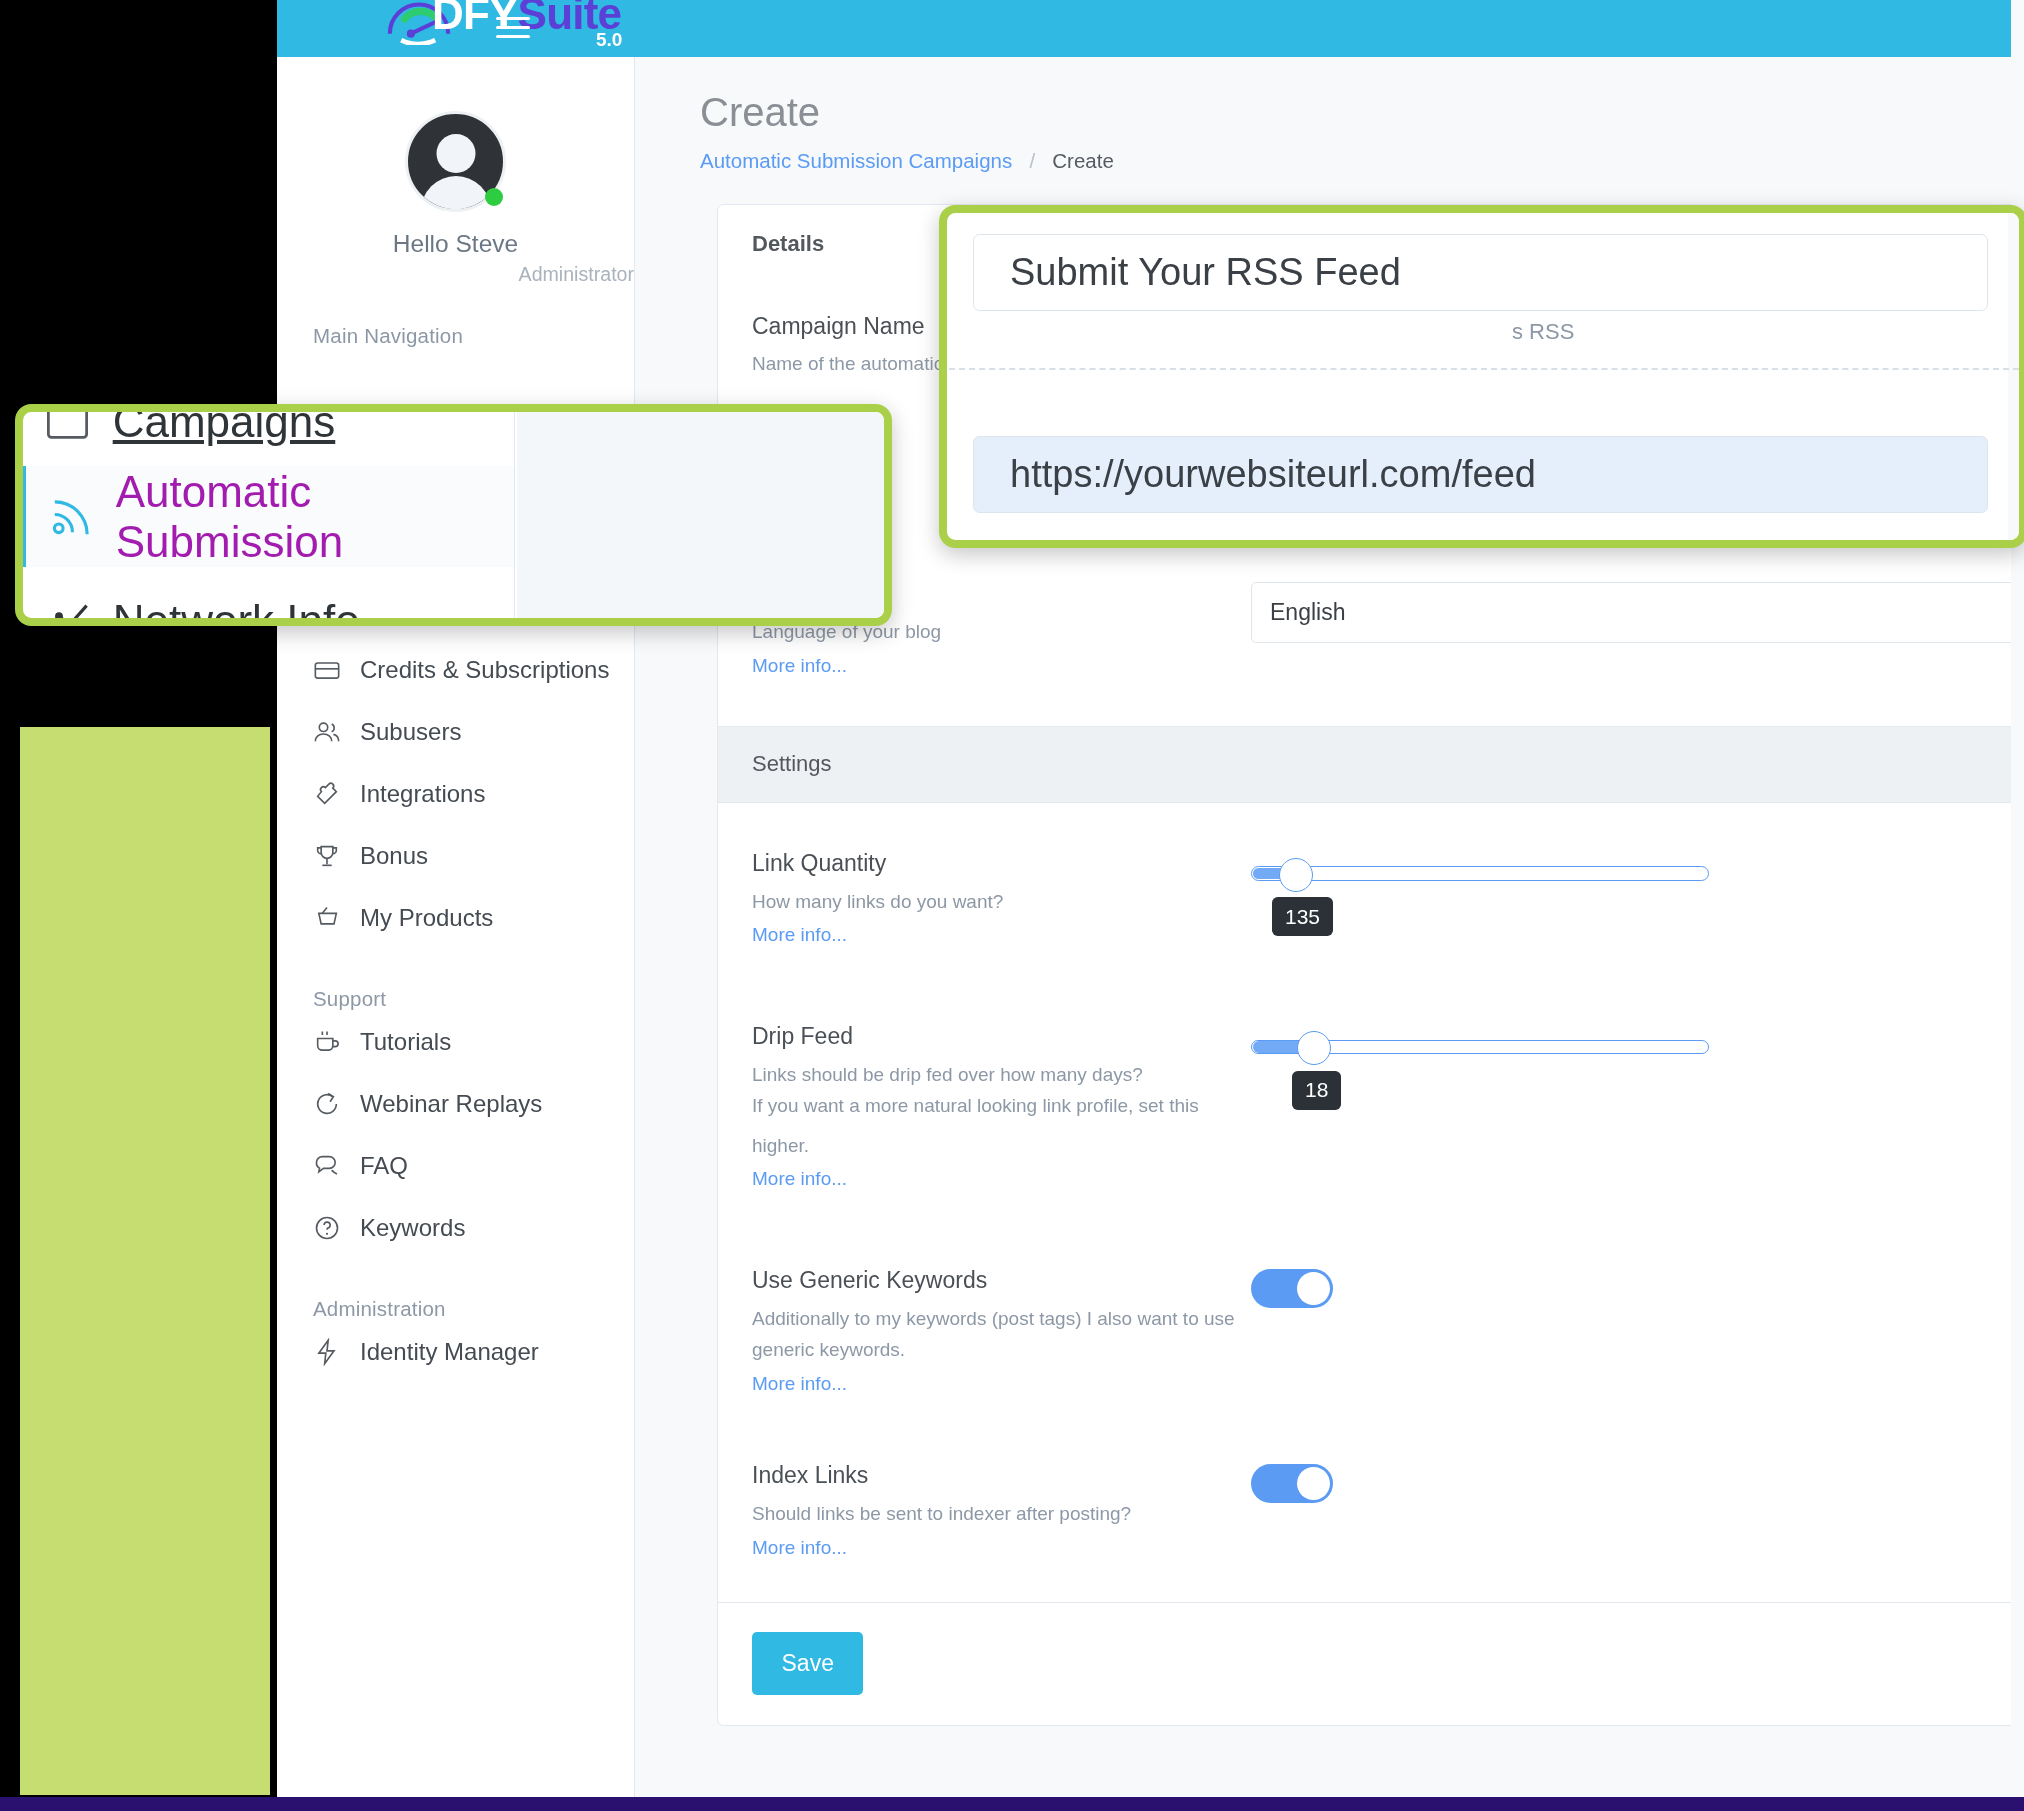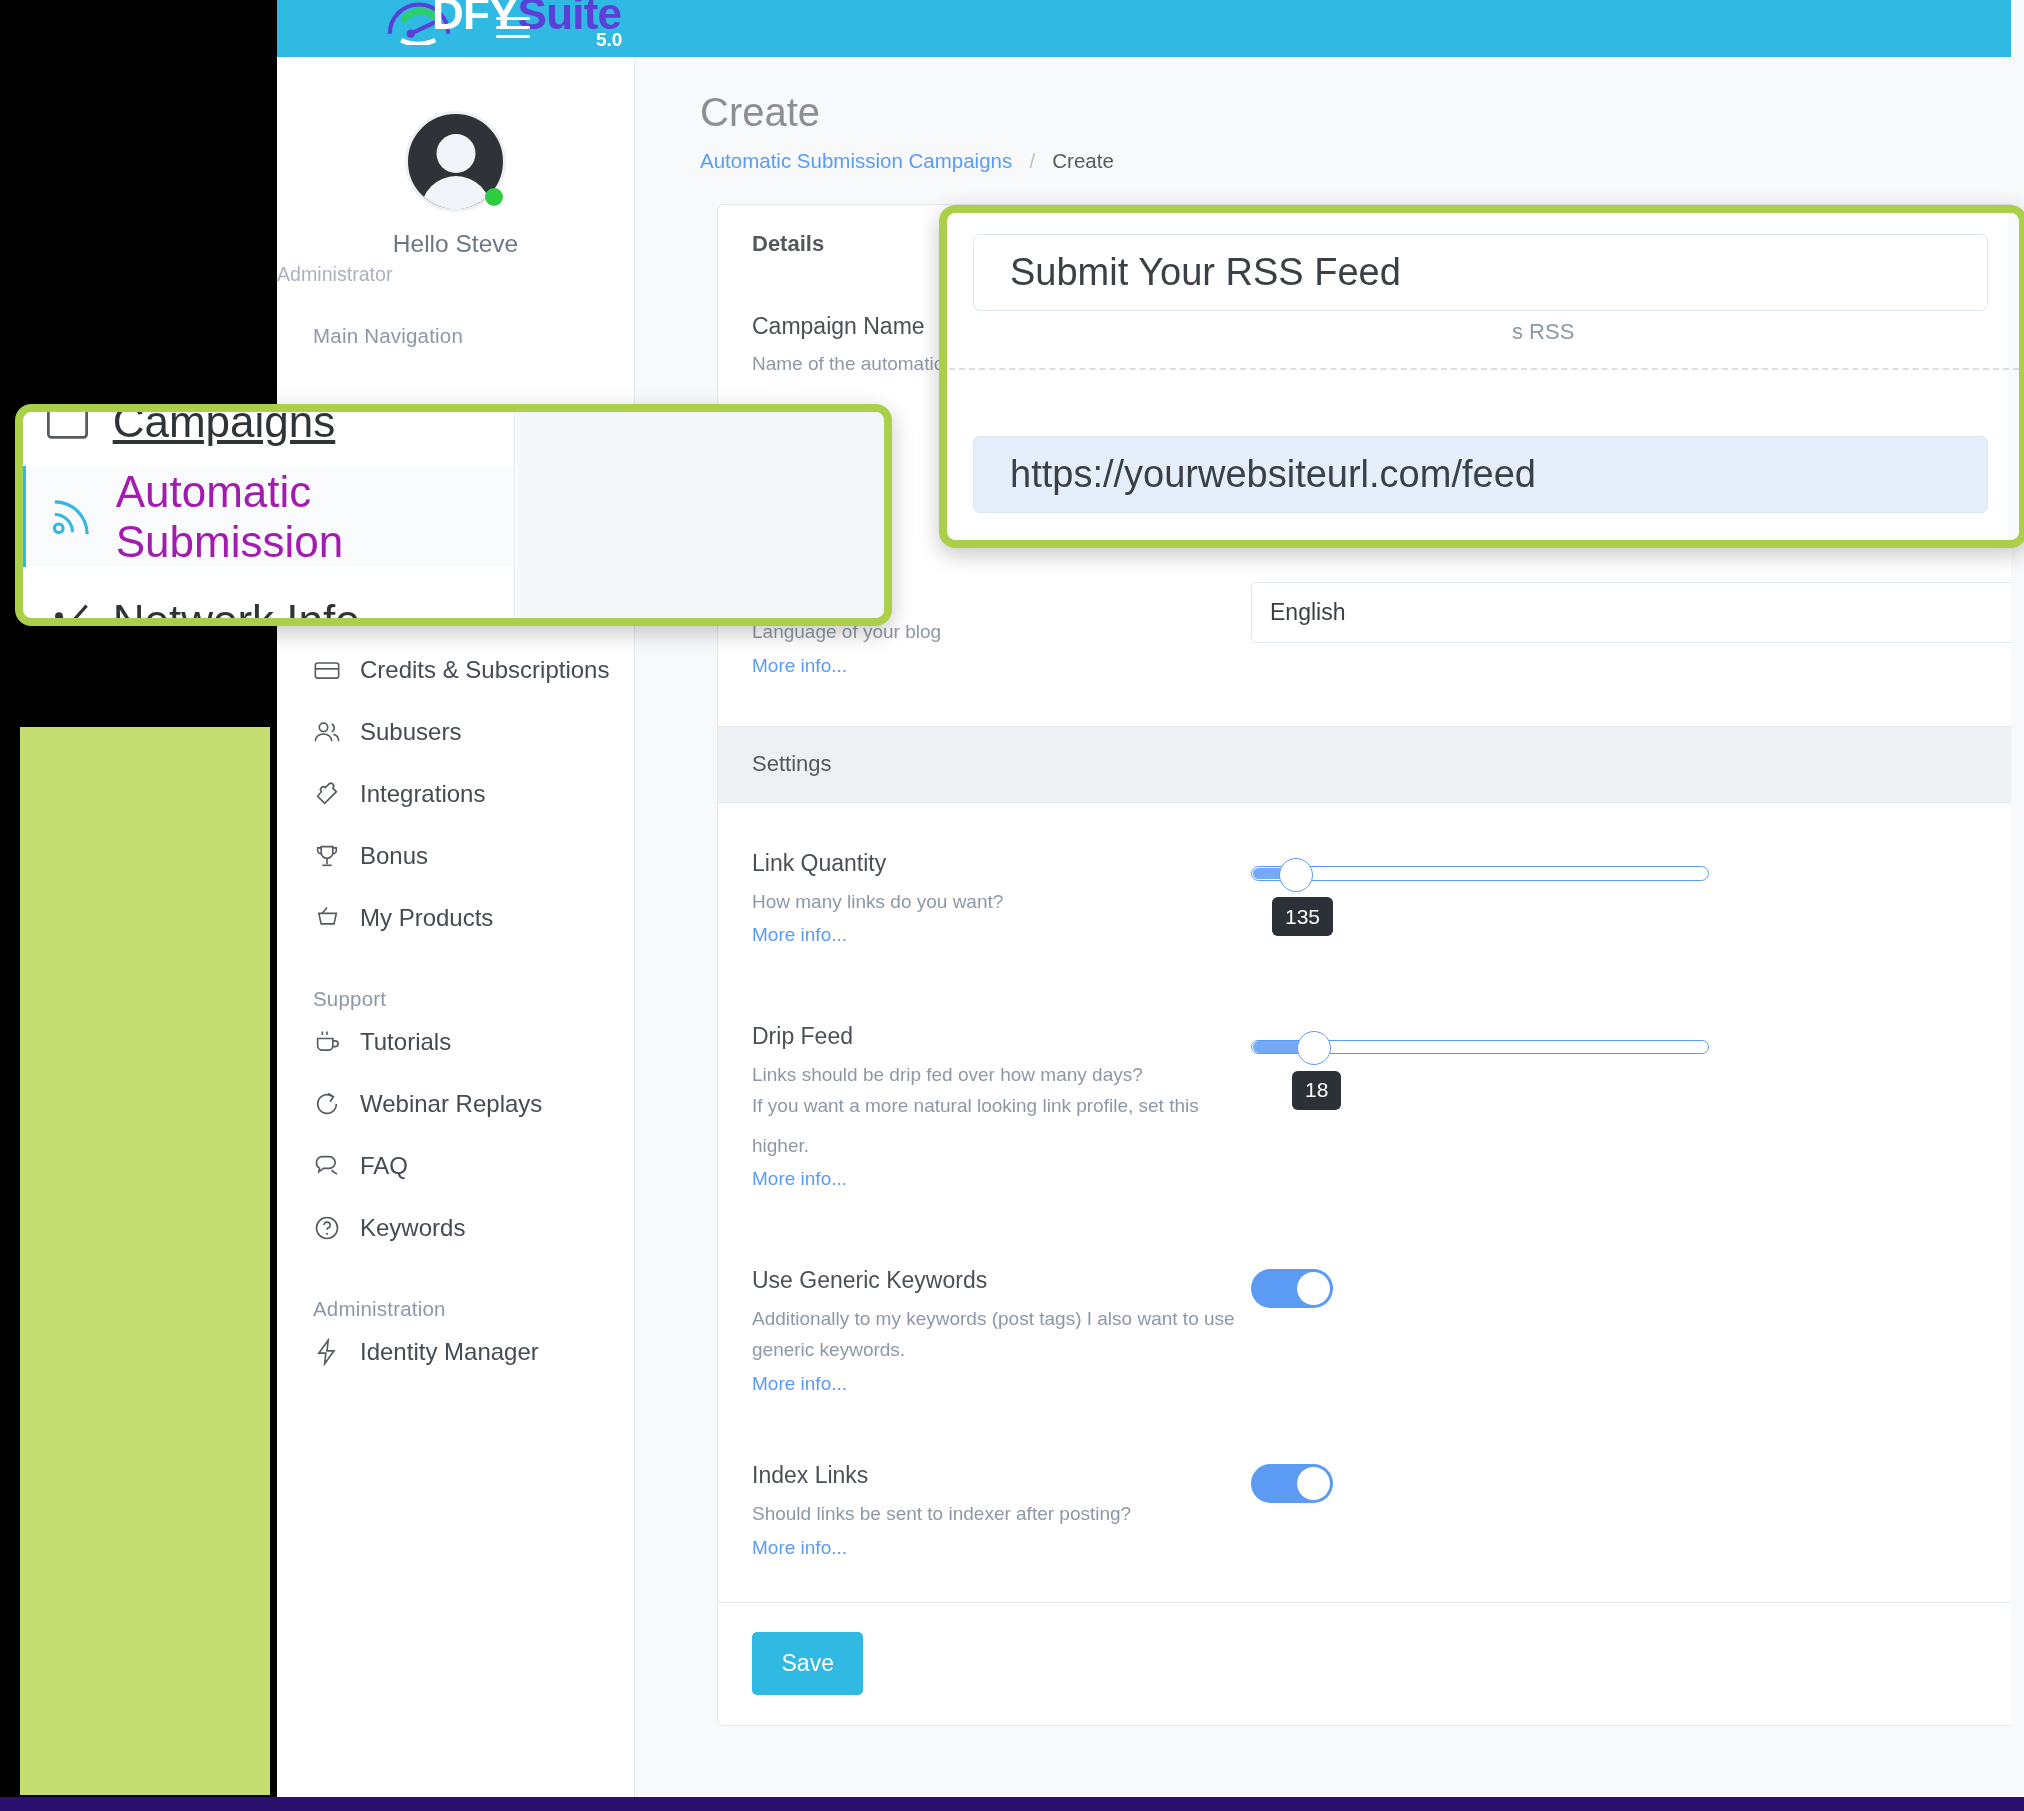--- a/index.html
+++ b/index.html
@@ -58,21 +58,21 @@
     width:70px;height:59px;border-radius:36px 36px 0 0;background:#f1f4f8;
   }
   .dot-online{
     position:absolute;right:3.3px;bottom:6.5px;width:18px;height:18px;border-radius:50%;
     background:#2ecc40;
   }
   .hello{
     text-align:center;margin-top:18px;font-size:24.5px;color:#6b7785;
   }
   .role{
-    text-align:left;margin-top:4.9px;font-size:19.6px;color:#a9b2bd;
+    text-align:right;margin-top:4.9px;font-size:19.6px;color:#a9b2bd;
   }
   .navsection{
     margin:38px 0 0 36px;font-size:20.5px;color:#8d98a6;letter-spacing:0.2px;
   }
   .navitem{
     display:flex;align-items:center;height:62px;padding-left:36px;cursor:pointer;
     font-size:24px;color:#454b52;
   }
   .navitem .ico{
     width:47px;flex:0 0 47px;display:flex;align-items:center;

